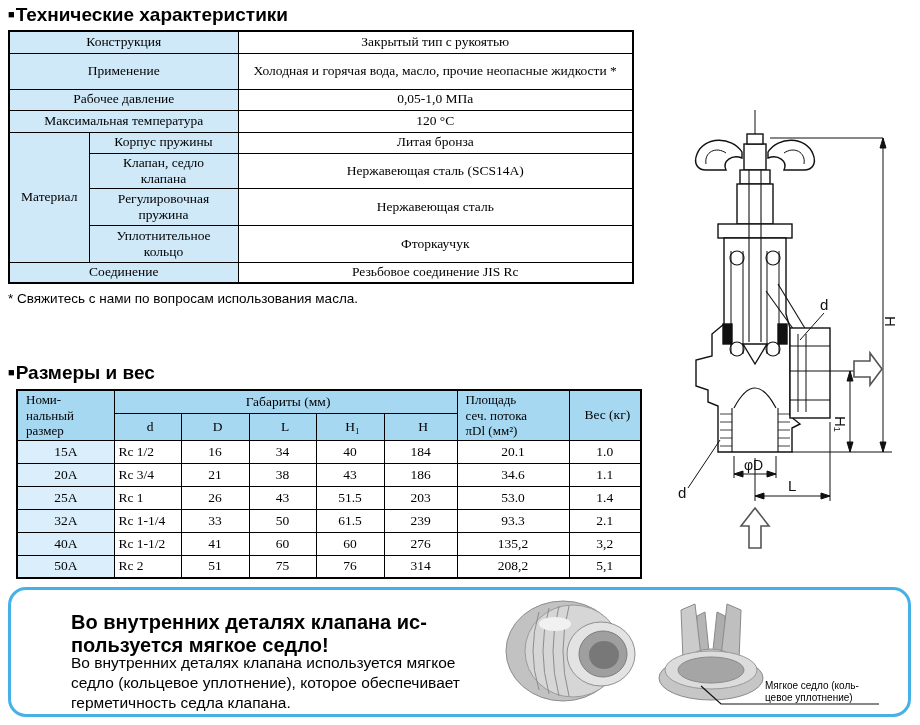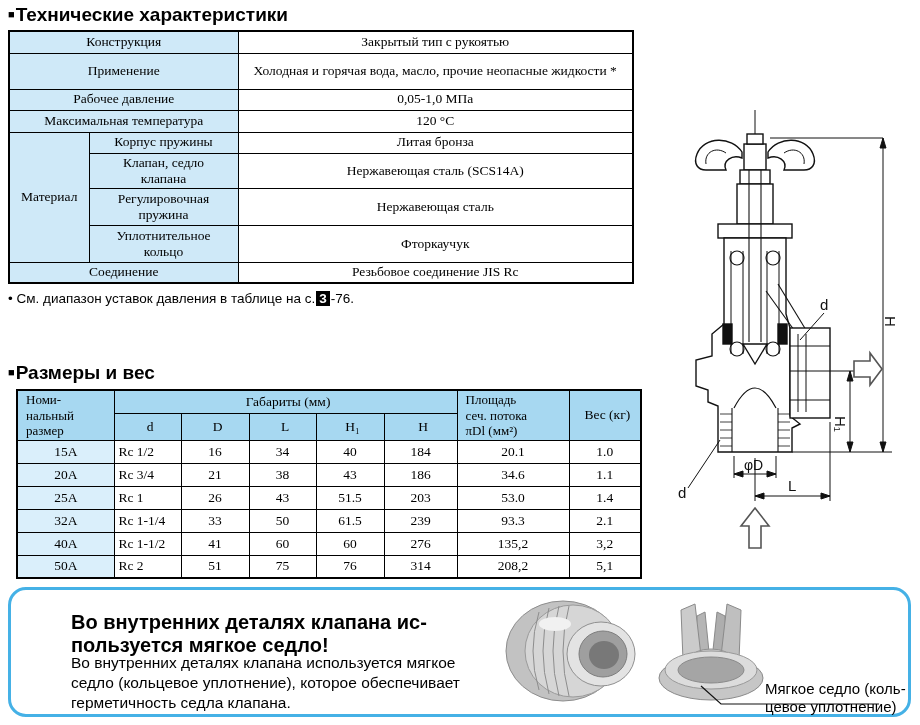--- a/index.html
+++ b/index.html
@@ -37,21 +37,21 @@
   .dims-table td.rowhead{background:#daeffb;}
   .dims-table td.dcol{text-align:left;}
 
   
   .callout{
     left:8px;top:587px;width:903px;height:130px;box-sizing:border-box;
     border:3px solid #45b1e6;border-radius:18px;background:#fff;
   }
   .callout-heading{left:60px;top:11px;font-size:20px;font-weight:bold;line-height:1.15;}
   .callout-body{left:60px;top:63px;width:418px;font-size:15.5px;line-height:1.28;}
-  .callout-caption{left:754px;top:80px;font-size:15px;line-height:1.2;}
+  .callout-caption{left:754px;top:80px;font-size:10px;line-height:1.2;}
 
   svg text{font-family:"Liberation Sans","DejaVu Sans",sans-serif;}
 </style>
 </head>
 <body>
 
 <div class="abs sec-title" style="left:8px;top:4px;">
   <span class="bullet">■</span><span>Технические характеристики</span>
 </div>
 
@@ -99,21 +99,21 @@
     <td>Фторкаучук</td>
   </tr>
   <tr style="height:20px">
     <td class="lbl" colspan="2">Соединение</td>
     <td>Резьбовое соединение JIS Rc</td>
   </tr>
 </tbody>
   </table>
 
 <div class="abs footnotes">
-  <div><span>• См. диапазон уставок давления в таблице на с.</span><span class="pagebox">3</span><span>-76.</span></div>
+  <div>* Свяжитесь с нами по вопросам использования масла.</div>
 </div>
 
 <div class="abs sec-title" style="left:8px;top:362px;">
   <span class="bullet">■</span><span>Размеры и вес</span>
 </div>
 
 <table class="abs dims-table">
   <colgroup>
     <col style="width:97px">
       <col style="width:67px">

